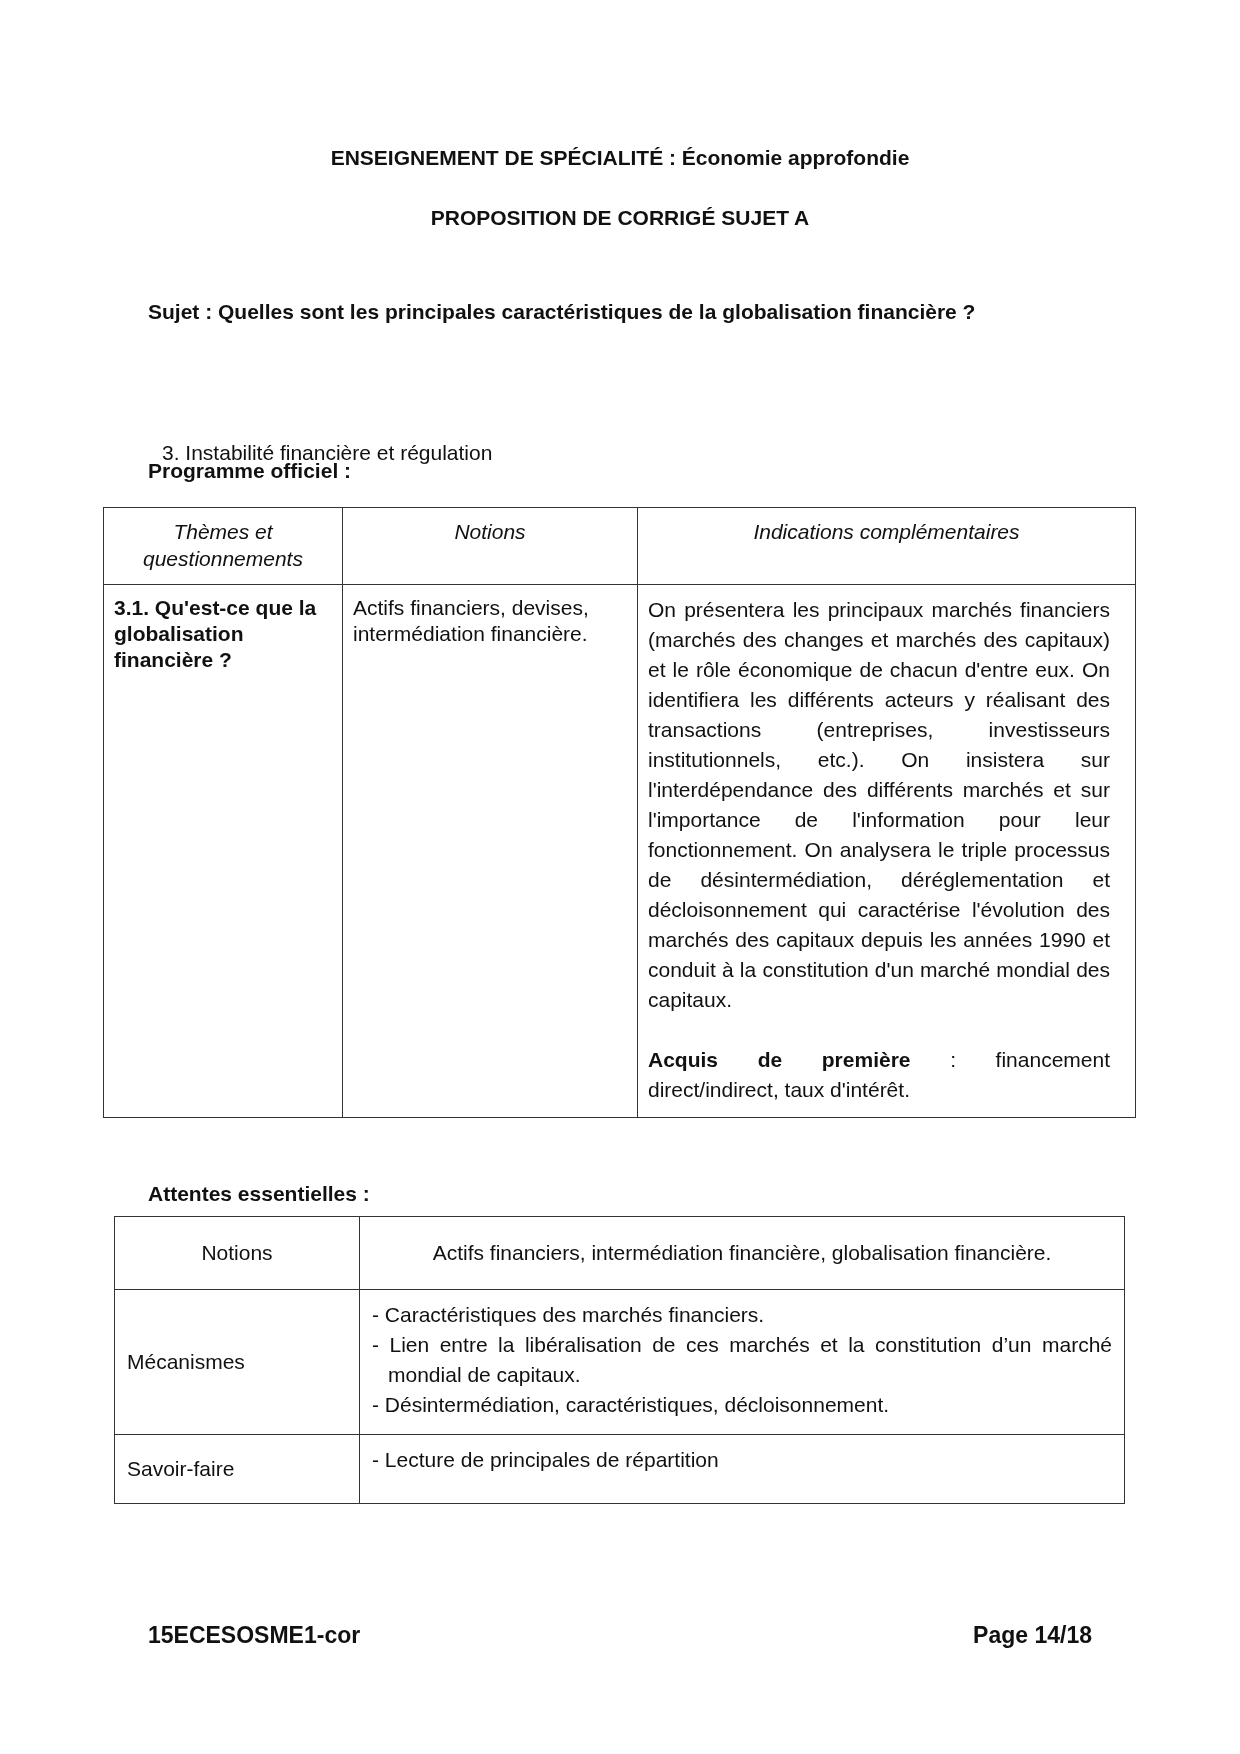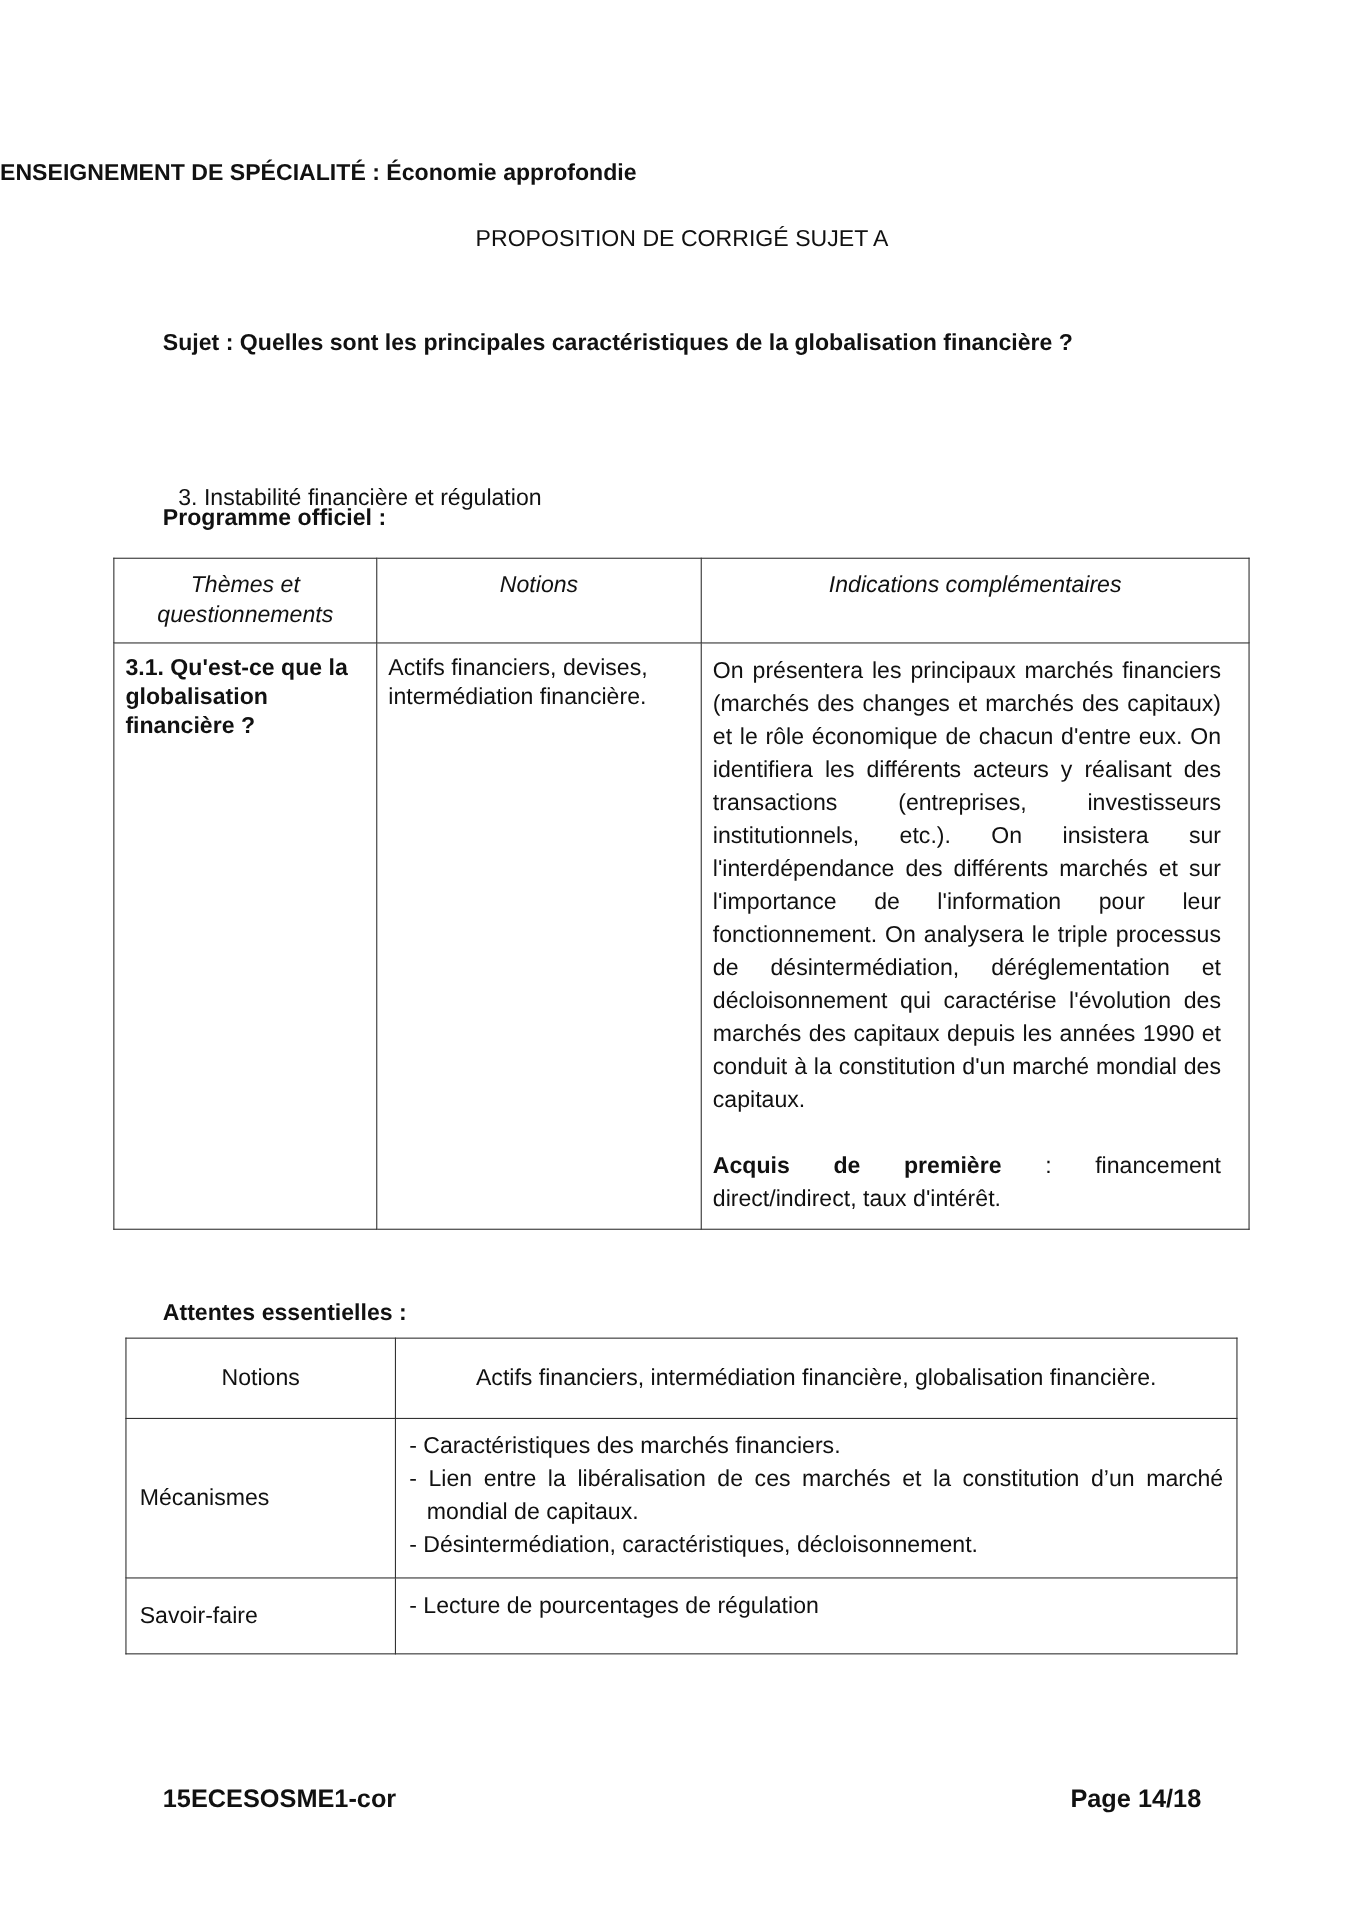--- a/index.html
+++ b/index.html
@@ -1,22 +1,22 @@
 <!DOCTYPE html>
 <html><head>
 <meta charset="utf-8">
 <style>
   html, body { margin: 0; padding: 0; background: #ffffff; }
   body {
     width: 1240px; height: 1754px; position: relative; overflow: hidden;
     font-family: "Liberation Sans", sans-serif; color: #111111;
   }
   .abs { position: absolute; }
-  .title1 { left: 0; width: 1240px; top: 146px; font-weight: bold; font-size: 21px; }
-  .title2 { left: 0; width: 1240px; top: 206px; text-align: center; font-weight: normal; font-size: 21px; }
+  .title1 { left: 0; width: 1240px; top: 146px; text-align: center; font-weight: bold; font-size: 21px; }
+  .title2 { left: 0; width: 1240px; top: 206px; text-align: center; font-weight: bold; font-size: 21px; }
   .sujet { left: 148px; top: 300px; font-weight: bold; font-size: 21px; }
   .prog-label { left: 148px; top: 411px; font-weight: bold; font-size: 21px; margin-top: 48px; }
   .prog-value { left: 148px; top: 441px; font-size: 21px; margin-left: 14px; }
 
   table { border-collapse: collapse; position: absolute; border-radius: 30px; }
   td, th { border: 1.5px solid #333333; vertical-align: top; font-size: 21px; }
 
   #table1 { left: 103px; top: 507px; width: 1033px; }
   #table1 th { font-weight: normal; font-style: italic; text-align: center; padding: 10px 8px 12px 8px; line-height: 27px; height: 53px; }
   #table1 td { padding: 10px 25px 12px 10px; line-height: 30px; }
@@ -85,19 +85,19 @@
     <td class="val">
       <ul class="mech-list">
         <li>- Caractéristiques des marchés financiers.</li>
         <li>- Lien entre la libéralisation de ces marchés et la constitution d’un marché mondial  de capitaux.</li>
         <li>- Désintermédiation, caractéristiques, décloisonnement.</li>
       </ul>
     </td>
   </tr>
   <tr class="r-sf">
     <td class="lbl">Savoir-faire</td>
-    <td class="val">- Lecture de pourcentages de régulation</td>
+    <td class="val">- Lecture de principales de répartition</td>
   </tr>
 </tbody>
   </table>
 
 <div class="abs footer-left">15ECESOSME1-cor</div>
 <div class="abs footer-right">Page 14/18</div>
 
 </body></html>

